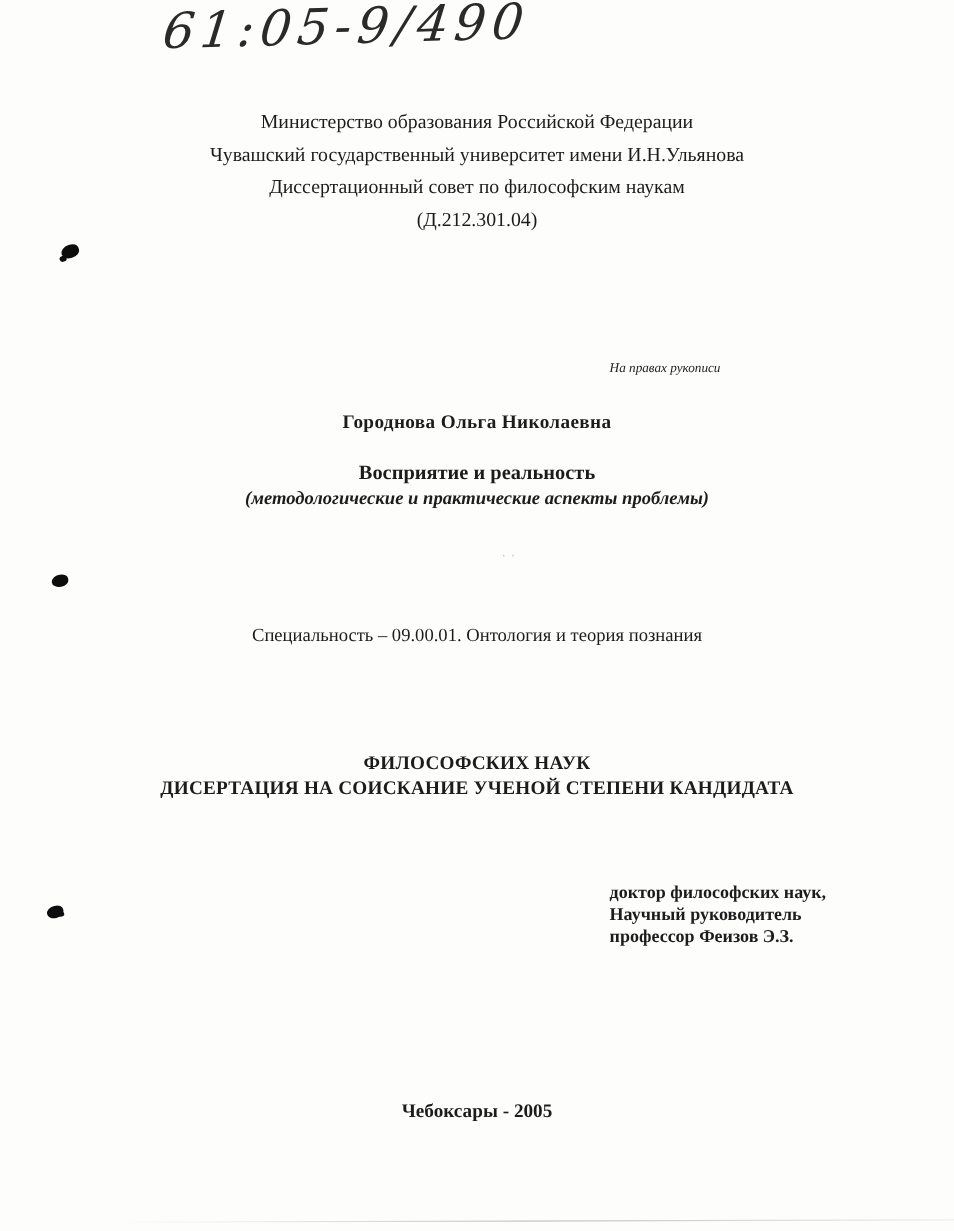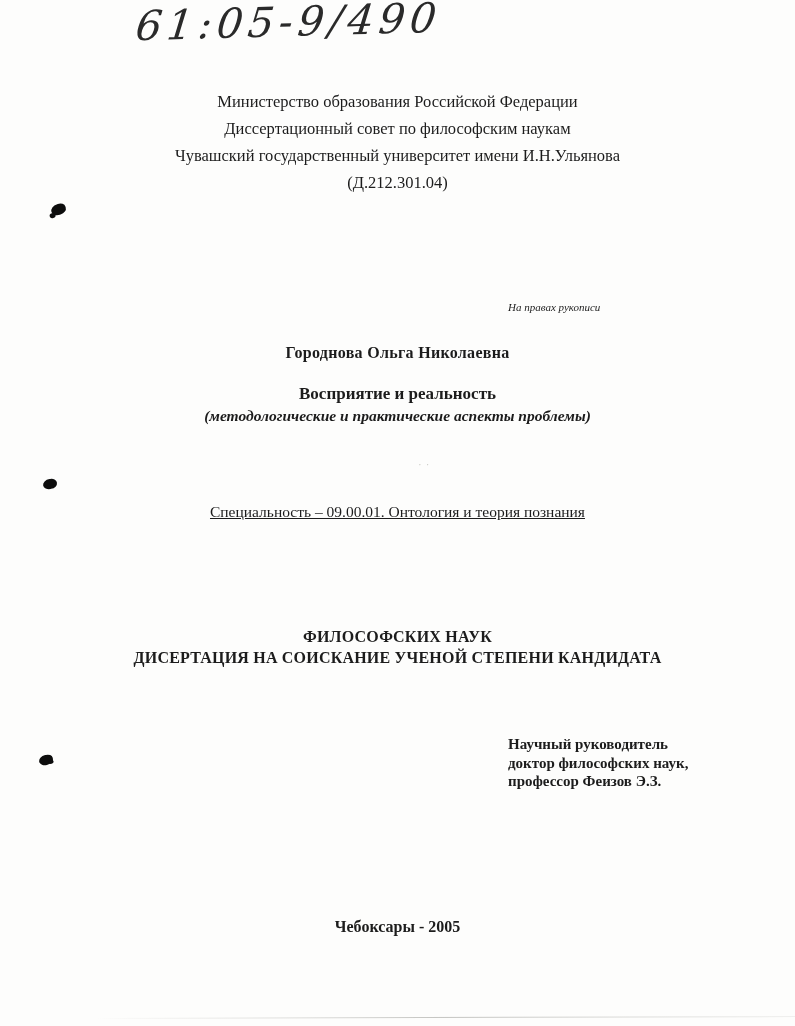--- a/index.html
+++ b/index.html
@@ -49,21 +49,21 @@
     white-space: nowrap;
     margin-top: 47px;
   }
 
   .author { top: 300px; font-weight: bold; font-size: 16px; letter-spacing: 0.3px; margin-top: 44px; }
 
   .title-block { top: 384px; }
   .title-main { font-weight: bold; font-size: 17px; }
   .title-sub { font-weight: bold; font-style: italic; font-size: 15.5px; margin-top: 3px; }
 
-  .specialty { top: 503px; font-size: 15.5px; text-decoration: underline; }
+  .specialty { top: 521px; font-size: 15.5px; }
 
   .degree-block { top: 626px; font-weight: bold; font-size: 16px; line-height: 21px; letter-spacing: 0.2px; }
 
   .advisor-block {
     position: absolute;
     left: 508px;
     top: 735px;
     font-weight: bold;
     font-size: 15px;
     line-height: 18.5px;
@@ -108,22 +108,22 @@
 </style>
 </head>
 <body>
 
 <div class="page">
 
   <div class="catalog">61:05-9/490</div>
 
   <div class="centered header-block">
     <div>Министерство образования Российской Федерации</div>
+    <div>Чувашский государственный университет имени И.Н.Ульянова</div>
     <div>Диссертационный совет по философским наукам</div>
-    <div>Чувашский государственный университет имени И.Н.Ульянова</div>
     <div>(Д.212.301.04)</div>
   </div>
 
   <span class="ink-mark m1"></span>
 
   <div class="manuscript-note">На правах рукописи</div>
 
   <div class="centered author">Городнова Ольга Николаевна</div>
 
   <div class="centered title-block">
@@ -138,22 +138,22 @@
   <div class="centered specialty">Специальность – 09.00.01. Онтология и теория познания</div>
 
   <div class="centered degree-block">
     <div>ФИЛОСОФСКИХ НАУК</div>
     <div>ДИСЕРТАЦИЯ НА СОИСКАНИЕ УЧЕНОЙ СТЕПЕНИ КАНДИДАТА</div>
   </div>
 
   <span class="ink-mark m3"></span>
 
   <div class="advisor-block">
+    <div>доктор философских наук,</div>
     <div>Научный руководитель</div>
-    <div>доктор философских наук,</div>
     <div>профессор  Феизов Э.З.</div>
   </div>
 
   <div class="centered imprint">Чебоксары - 2005</div>
 
   <div class="scan-edge"></div>
 
 </div>
 
 </body></html>

